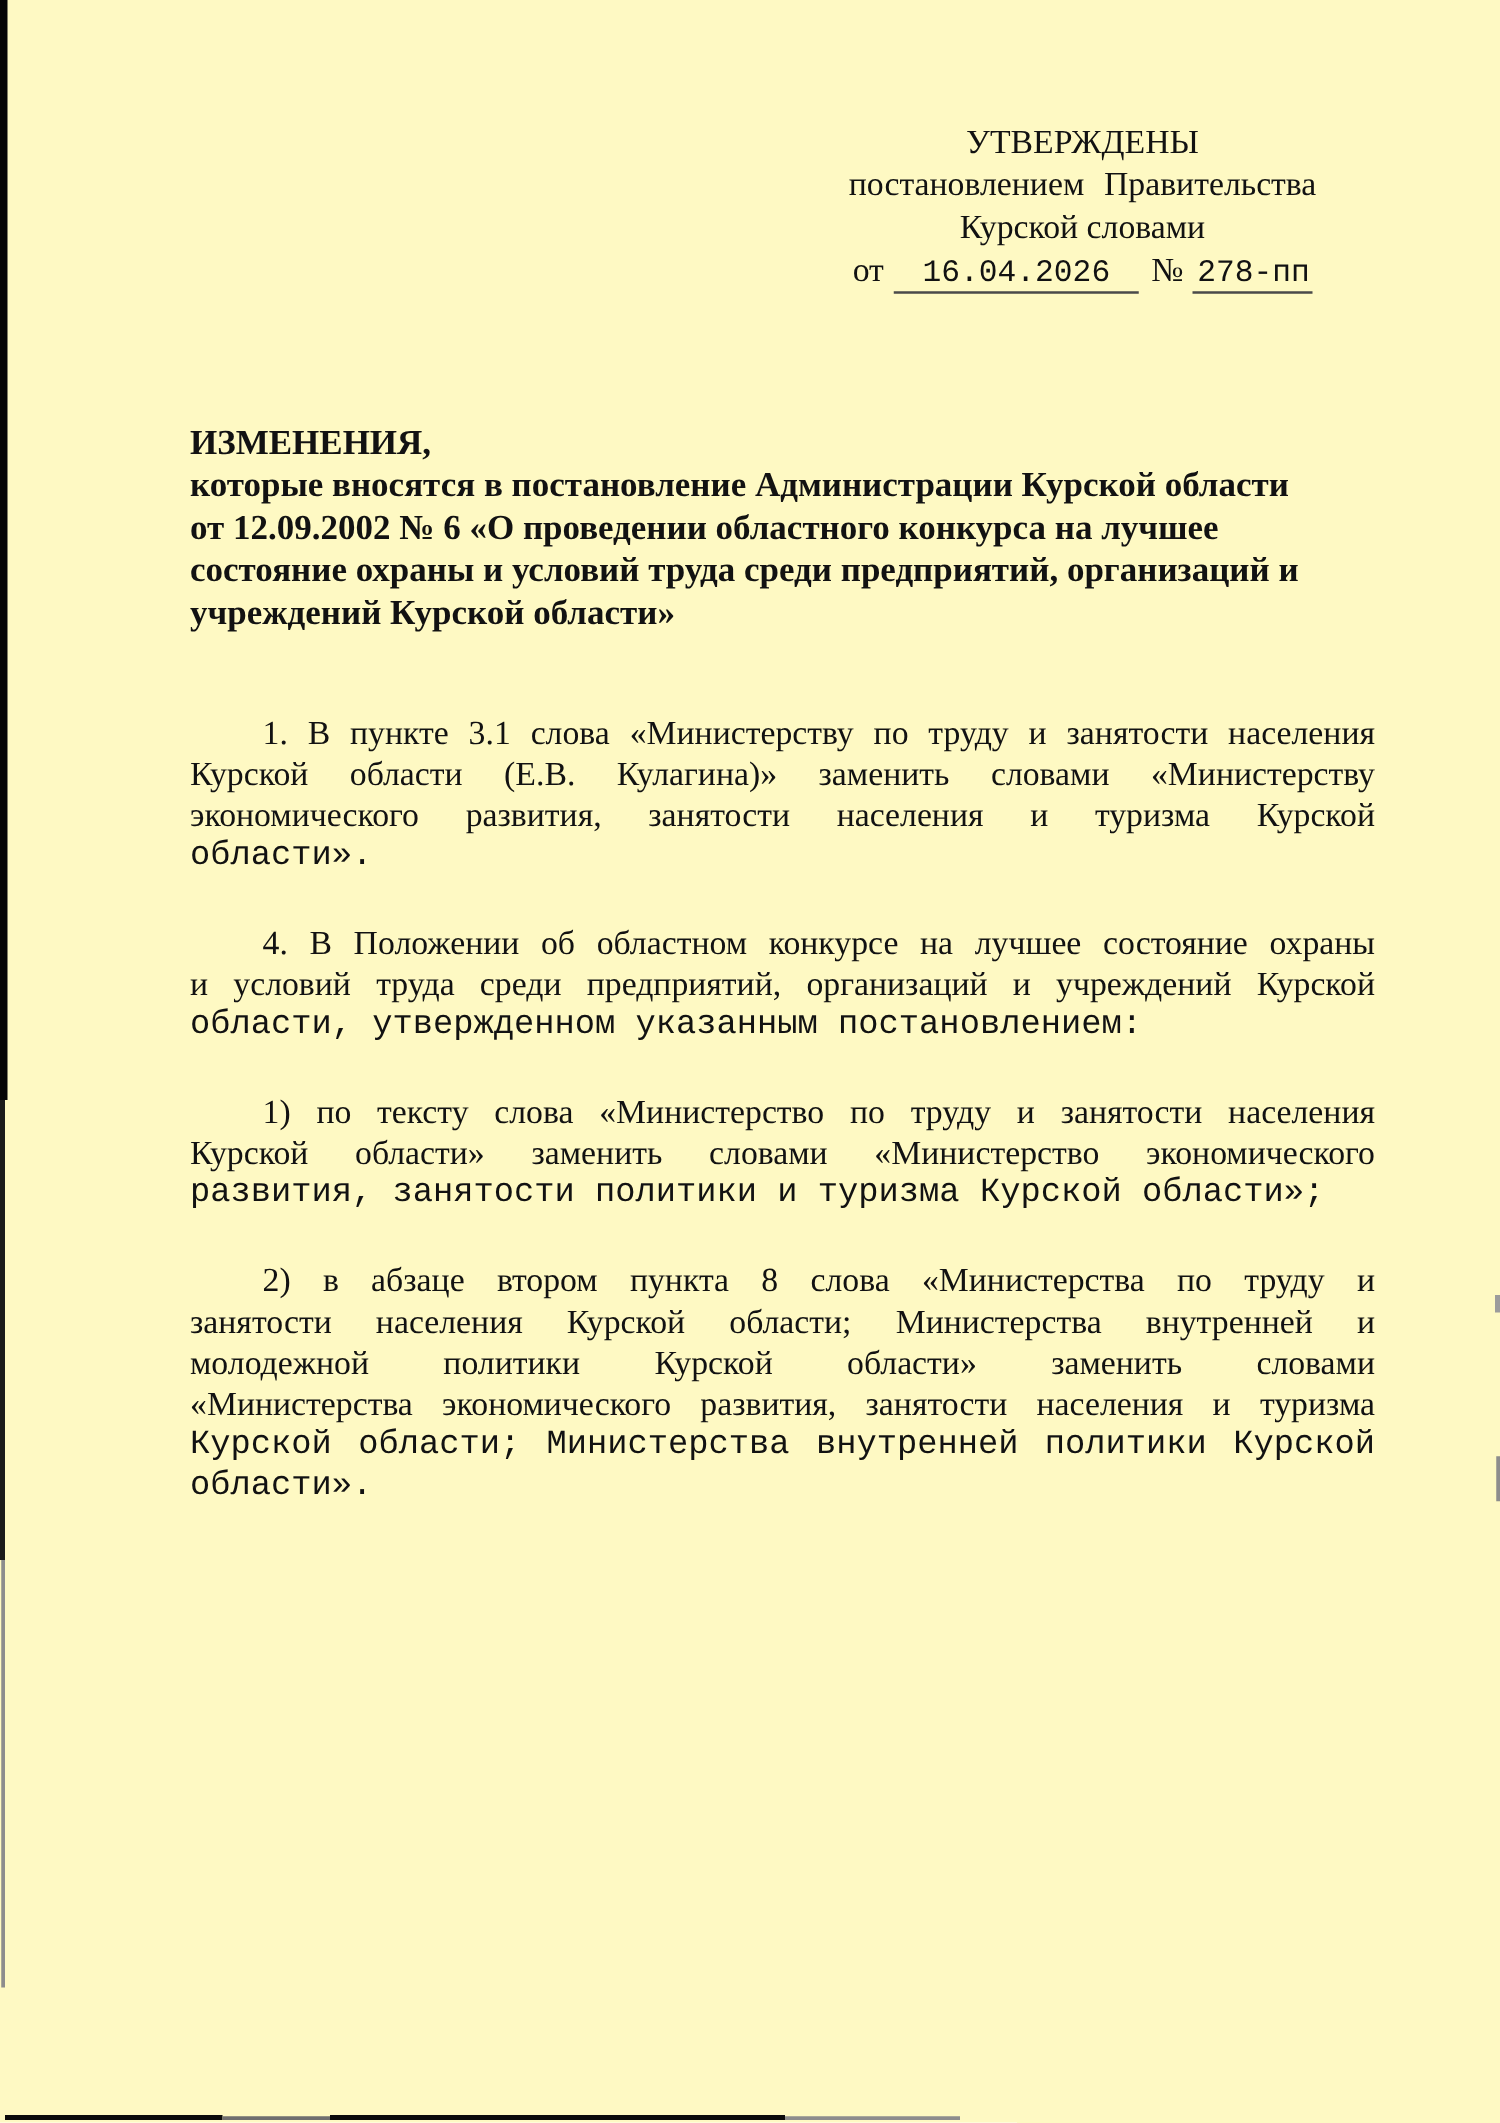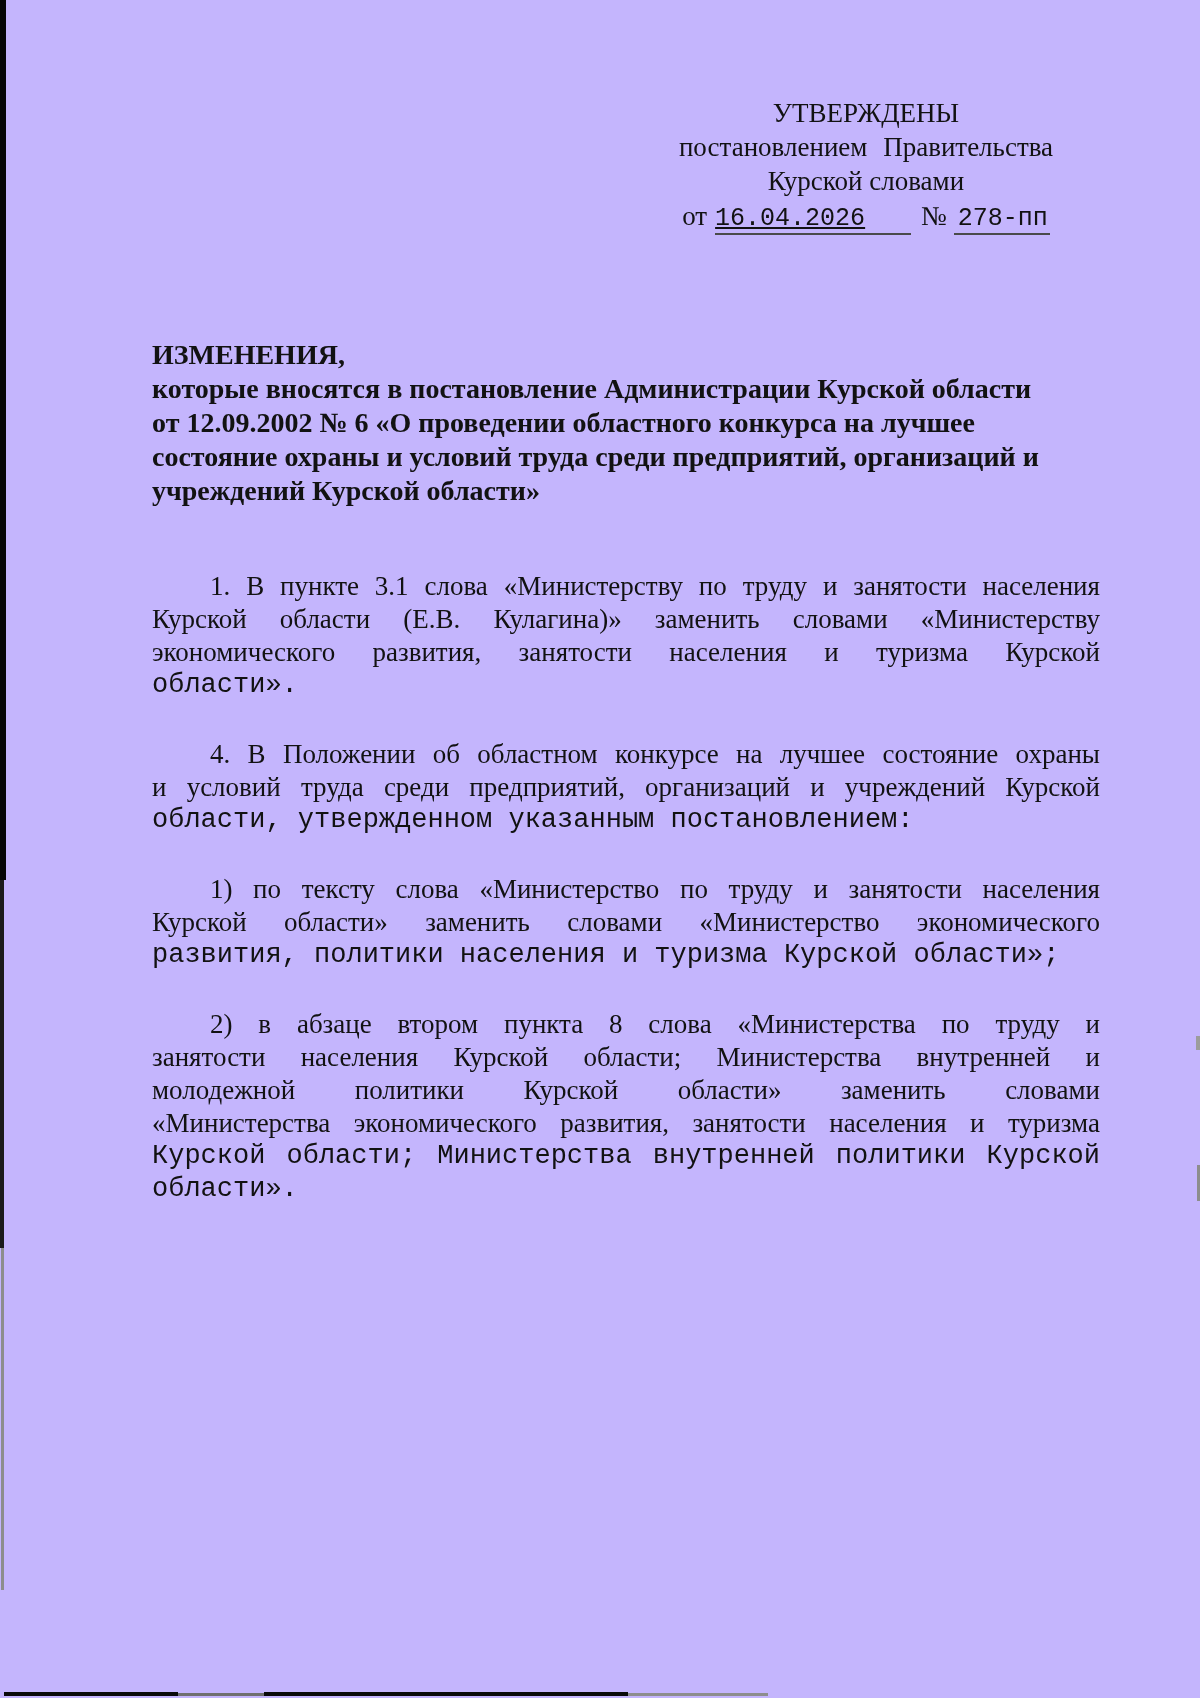--- a/index.html
+++ b/index.html
@@ -11,21 +11,21 @@
     width: 1200px;
     height: 1698px;
     position: relative;
     overflow: hidden;
     font-family: "Liberation Serif", serif;
     color: #121212;
   }
   .page {
     position: absolute;
     inset: 0;
-    background: #c4b5fd;
+    background: #fef9c3;
   }
 
   
   .approval {
     position: absolute;
     left: 648px;
     top: 96px;
     width: 436px;
     text-align: center;
     font-size: 27px;
@@ -37,24 +37,23 @@
   .field {
     display: inline-block;
     font-family: "Liberation Mono", monospace;
     font-size: 25px;
     line-height: 28px;
     border-bottom: 2px solid #4a4a4a;
     vertical-align: baseline;
   }
   .field-date {
     min-width: 196px;
-    text-align: left;
+    text-align: center;
     margin-left: 8px;
     margin-right: 10px;
-    text-decoration: underline;
   }
   .field-num {
     min-width: 92px;
     text-align: left;
     padding-left: 4px;
     margin-left: 7px;
   }
 
   
   .doc-title {
@@ -127,21 +126,21 @@
     <div class="jl">Курской области (Е.В. Кулагина)» заменить словами «Министерству</div>
     <div class="jl">экономического развития, занятости населения и туризма Курской</div>
     <div class="jl-last">области».</div>
 
     <div class="jl jl-first">4. В Положении об областном конкурсе на лучшее состояние охраны</div>
     <div class="jl">и условий труда среди предприятий, организаций и учреждений Курской</div>
     <div class="jl-last">области, утвержденном указанным постановлением:</div>
 
     <div class="jl jl-first">1) по тексту слова «Министерство по труду и занятости населения</div>
     <div class="jl">Курской области» заменить словами «Министерство экономического</div>
-    <div class="jl-last">развития, политики населения и туризма Курской области»;</div>
+    <div class="jl-last">развития, занятости политики и туризма Курской области»;</div>
 
     <div class="jl jl-first">2) в абзаце втором пункта 8 слова «Министерства по труду и</div>
     <div class="jl">занятости населения Курской области; Министерства внутренней и</div>
     <div class="jl">молодежной политики Курской области» заменить словами</div>
     <div class="jl">«Министерства экономического развития, занятости населения и туризма</div>
     <div class="jl-last">Курской области; Министерства внутренней политики Курской области».</div>
   </div>
 
   <div class="artifact left-strip-1"></div>
   <div class="artifact left-strip-2"></div>

